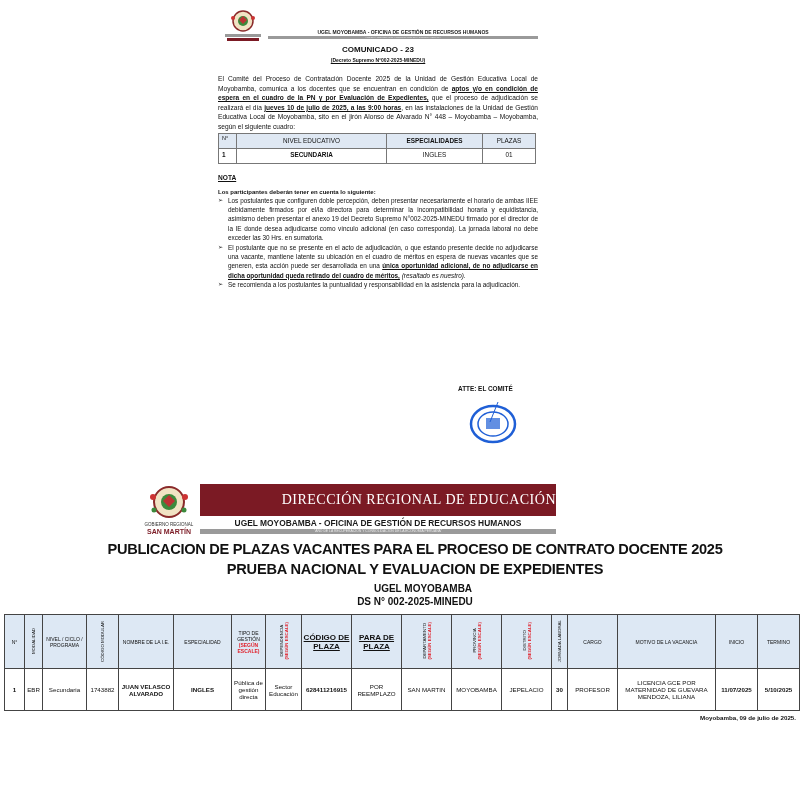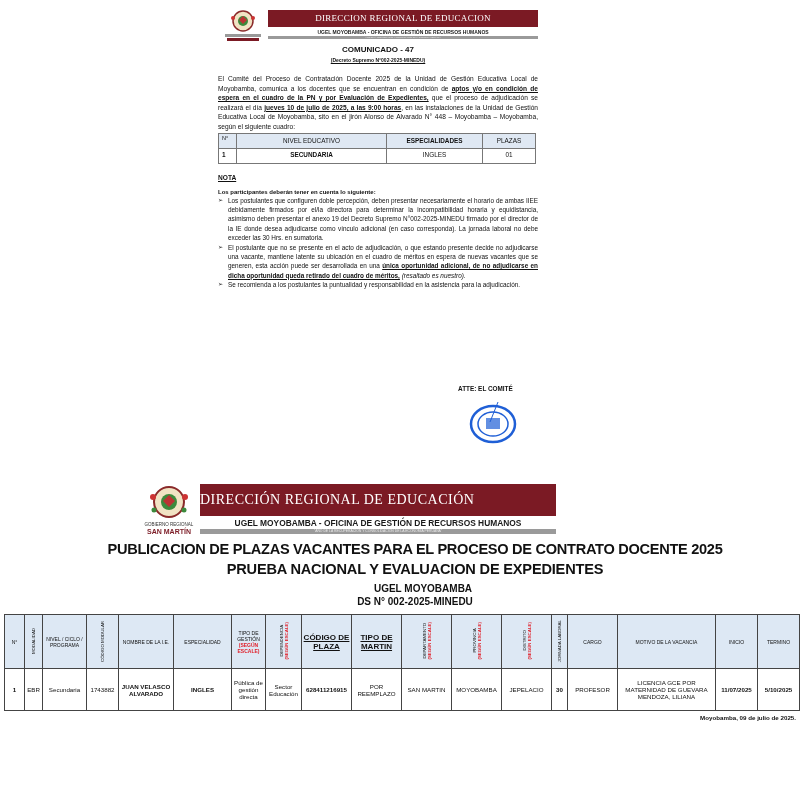--- a/index.html
+++ b/index.html
@@ -33,21 +33,21 @@
     ul.bul li .arrow { position: absolute; left: 0; top: 0; font-size: 6px; }
     .u { text-decoration: underline; font-weight: bold; }
     .i { font-style: italic; }
 
     .atte { position: absolute; left: 458px; top: 385px; font-size: 6.4px; font-weight: bold; }
     .seal { position: absolute; left: 468px; top: 400px; width: 50px; height: 44px; }
 
     
     .logo2 { position: absolute; left: 140px; top: 482px; width: 58px; height: 56px; }
     .bar2 { position: absolute; left: 200px; top: 484px; width: 356px; height: 32px; background: #7b1a24; color: #fff;
-      font-family: "Liberation Serif", serif; font-size: 14px; text-align: left; line-height: 32px; letter-spacing: 0.5px; }
+      font-family: "Liberation Serif", serif; font-size: 14px; text-align: right; line-height: 32px; letter-spacing: 0.5px; }
     .sub2 { position: absolute; left: 200px; top: 518px; width: 356px; font-size: 8.4px; font-weight: bold; text-align: center; color: #1a1a1a; }
     .grey2 { position: absolute; left: 200px; top: 529px; width: 356px; height: 5px; background: #9a9a9a; color: #eaeaea; font-size: 3.4px; line-height: 5px; text-align: center; overflow: hidden; }
 
     .t2-title { position: absolute; left: 12px; width: 806px; text-align: center; font-weight: bold; }
     .tt1 { top: 541px; font-size: 14.6px; letter-spacing: -0.3px; }
     .tt2 { top: 561px; font-size: 14.6px; letter-spacing: -0.2px; }
     .tt3 { top: 583px; font-size: 10px; padding-left: 16px; }
     .tt4 { top: 596px; font-size: 10px; }
 
     table.t2 { position: absolute; left: 4px; top: 614px; border-collapse: collapse; font-size: 5px; table-layout: fixed; }
@@ -68,27 +68,26 @@
   <div class="hdr1">
     <svg class="logo" viewBox="0 0 42 34">
       <circle cx="21" cy="13" r="10" fill="#f1e3c4" stroke="#8a2a2a" stroke-width="1.5"></circle>
       <circle cx="21" cy="13" r="5" fill="#3c8a3c"></circle>
       <path d="M17 12 l4 -4 l4 4 l-4 4z" fill="#b33"></path>
       <circle cx="11" cy="10" r="2" fill="#c33"></circle>
         <circle cx="31" cy="10" r="2" fill="#c33"></circle>
       <rect x="3" y="26" width="36" height="3" fill="#999"></rect>
       <rect x="5" y="30" width="32" height="3" fill="#7b1a24"></rect>
     </svg>
-    <div class="bar">DIRECCION REGIONAL DE EDUCACION</div>
     <div class="sub">UGEL MOYOBAMBA - OFICINA DE GESTIÓN DE RECURSOS HUMANOS</div>
     <div class="grey">"AÑO DE LA RECUPERACIÓN Y CONSOLIDACIÓN DE LA ECONOMÍA PERUANA"</div>
   </div>
 
   <div class="d1-title">
-    <div>COMUNICADO - 47</div>
+    <div>COMUNICADO - 23</div>
   </div>
   <div class="d1-sub">(Decreto Supremo N°002-2025-MINEDU)</div>
 
   <p class="d1-body"><span>El Comité del Proceso de Contratación Docente 2025 de la Unidad de Gestión Educativa Local de Moyobamba, comunica a los docentes que se encuentran en condición de </span><b>aptos y/o en condición de espera en el cuadro de la PN y por Evaluación de Expedientes,</b><span> que el proceso de adjudicación se realizará el día </span><b>jueves 10 de julio de 2025, a las 9:00 horas</b><span>, en las instalaciones de la Unidad de Gestión Educativa Local de Moyobamba, sito en el jirón Alonso de Alvarado N° 448 – Moyobamba – Moyobamba, según el siguiente cuadro:</span></p>
 
   <table class="t1">
     <tbody>
         <tr>
       <th>N°</th>
       <th style="width:150px">NIVEL EDUCATIVO</th>
@@ -169,21 +168,21 @@
     <th>NIVEL / CICLO / PROGRAMA</th>
     <th><span class="vert">CÓDIGO MODULAR</span></th>
     <th>NOMBRE DE LA I.E.</th>
     <th>ESPECIALIDAD</th>
     <th>
           <div>TIPO DE GESTIÓN</div>
           <div class="red">(SEGÚN ESCALE)</div>
         </th>
     <th><span class="vert"><span>DEPENDENCIA</span><br><span class="red">(SEGÚN ESCALE)</span></span></th>
     <th class="big">CÓDIGO DE PLAZA</th>
-    <th class="big">TIPO DE MARTIN</th>
+    <th class="big">PARA DE PLAZA</th>
     <th><span class="vert"><span>DEPARTAMENTO</span><br><span class="red">(SEGÚN ESCALE)</span></span></th>
     <th><span class="vert"><span>PROVINCIA</span><br><span class="red">(SEGÚN ESCALE)</span></span></th>
     <th><span class="vert"><span>DISTRITO</span><br><span class="red">(SEGÚN ESCALE)</span></span></th>
     <th><span class="vert">JORNADA LABORAL</span></th>
     <th>CARGO</th>
     <th>MOTIVO DE LA VACANCIA</th>
     <th>INICIO</th>
     <th>TERMINO</th>
   </tr>
   <tr>

